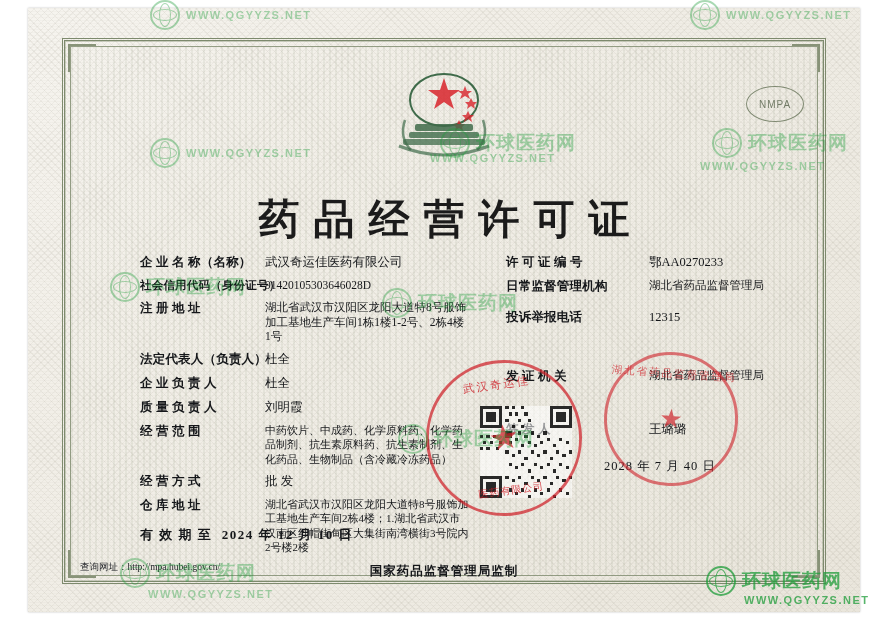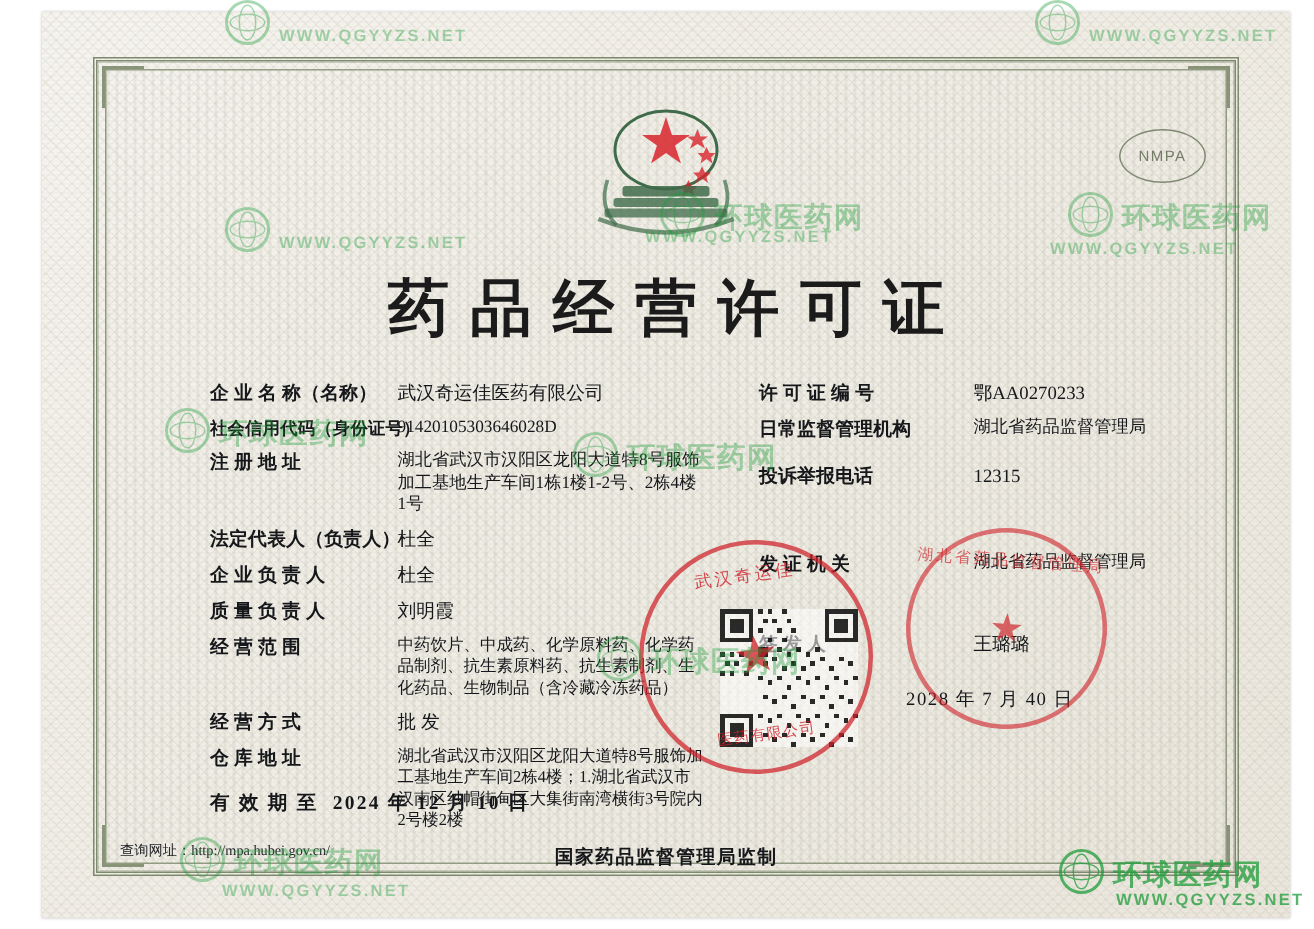--- a/index.html
+++ b/index.html
@@ -94,21 +94,21 @@
     display: flex;
     align-items: center;
     justify-content: center;
     font-family: "Liberation Sans", sans-serif;
     opacity: 0.85;
   }
 
   
   #title {
     position: absolute;
-    top: 170px;
+    top: 184px;
     left: 0;
     width: 100%;
     text-align: center;
     font-size: 41px;
     font-weight: bold;
     letter-spacing: 14px;
     color: #1b1b1b;
     text-indent: 14px;
     font-family: "DejaVu Serif", serif;
   }
@@ -269,21 +269,21 @@
     width: 92px;
     height: 92px;
     opacity: 0.92;
   }
 
   
   .wm {
     position: absolute;
     pointer-events: none;
     display: flex;
-    align-items: flex-end;
+    align-items: center;
     gap: 6px;
     font-family: "Liberation Sans", sans-serif;
     white-space: nowrap;
   }
   .wm .globe {
     width: 26px; height: 26px;
     border-radius: 50%;
     border: 2px solid #1f9d3a;
     position: relative;
     flex: 0 0 auto;

